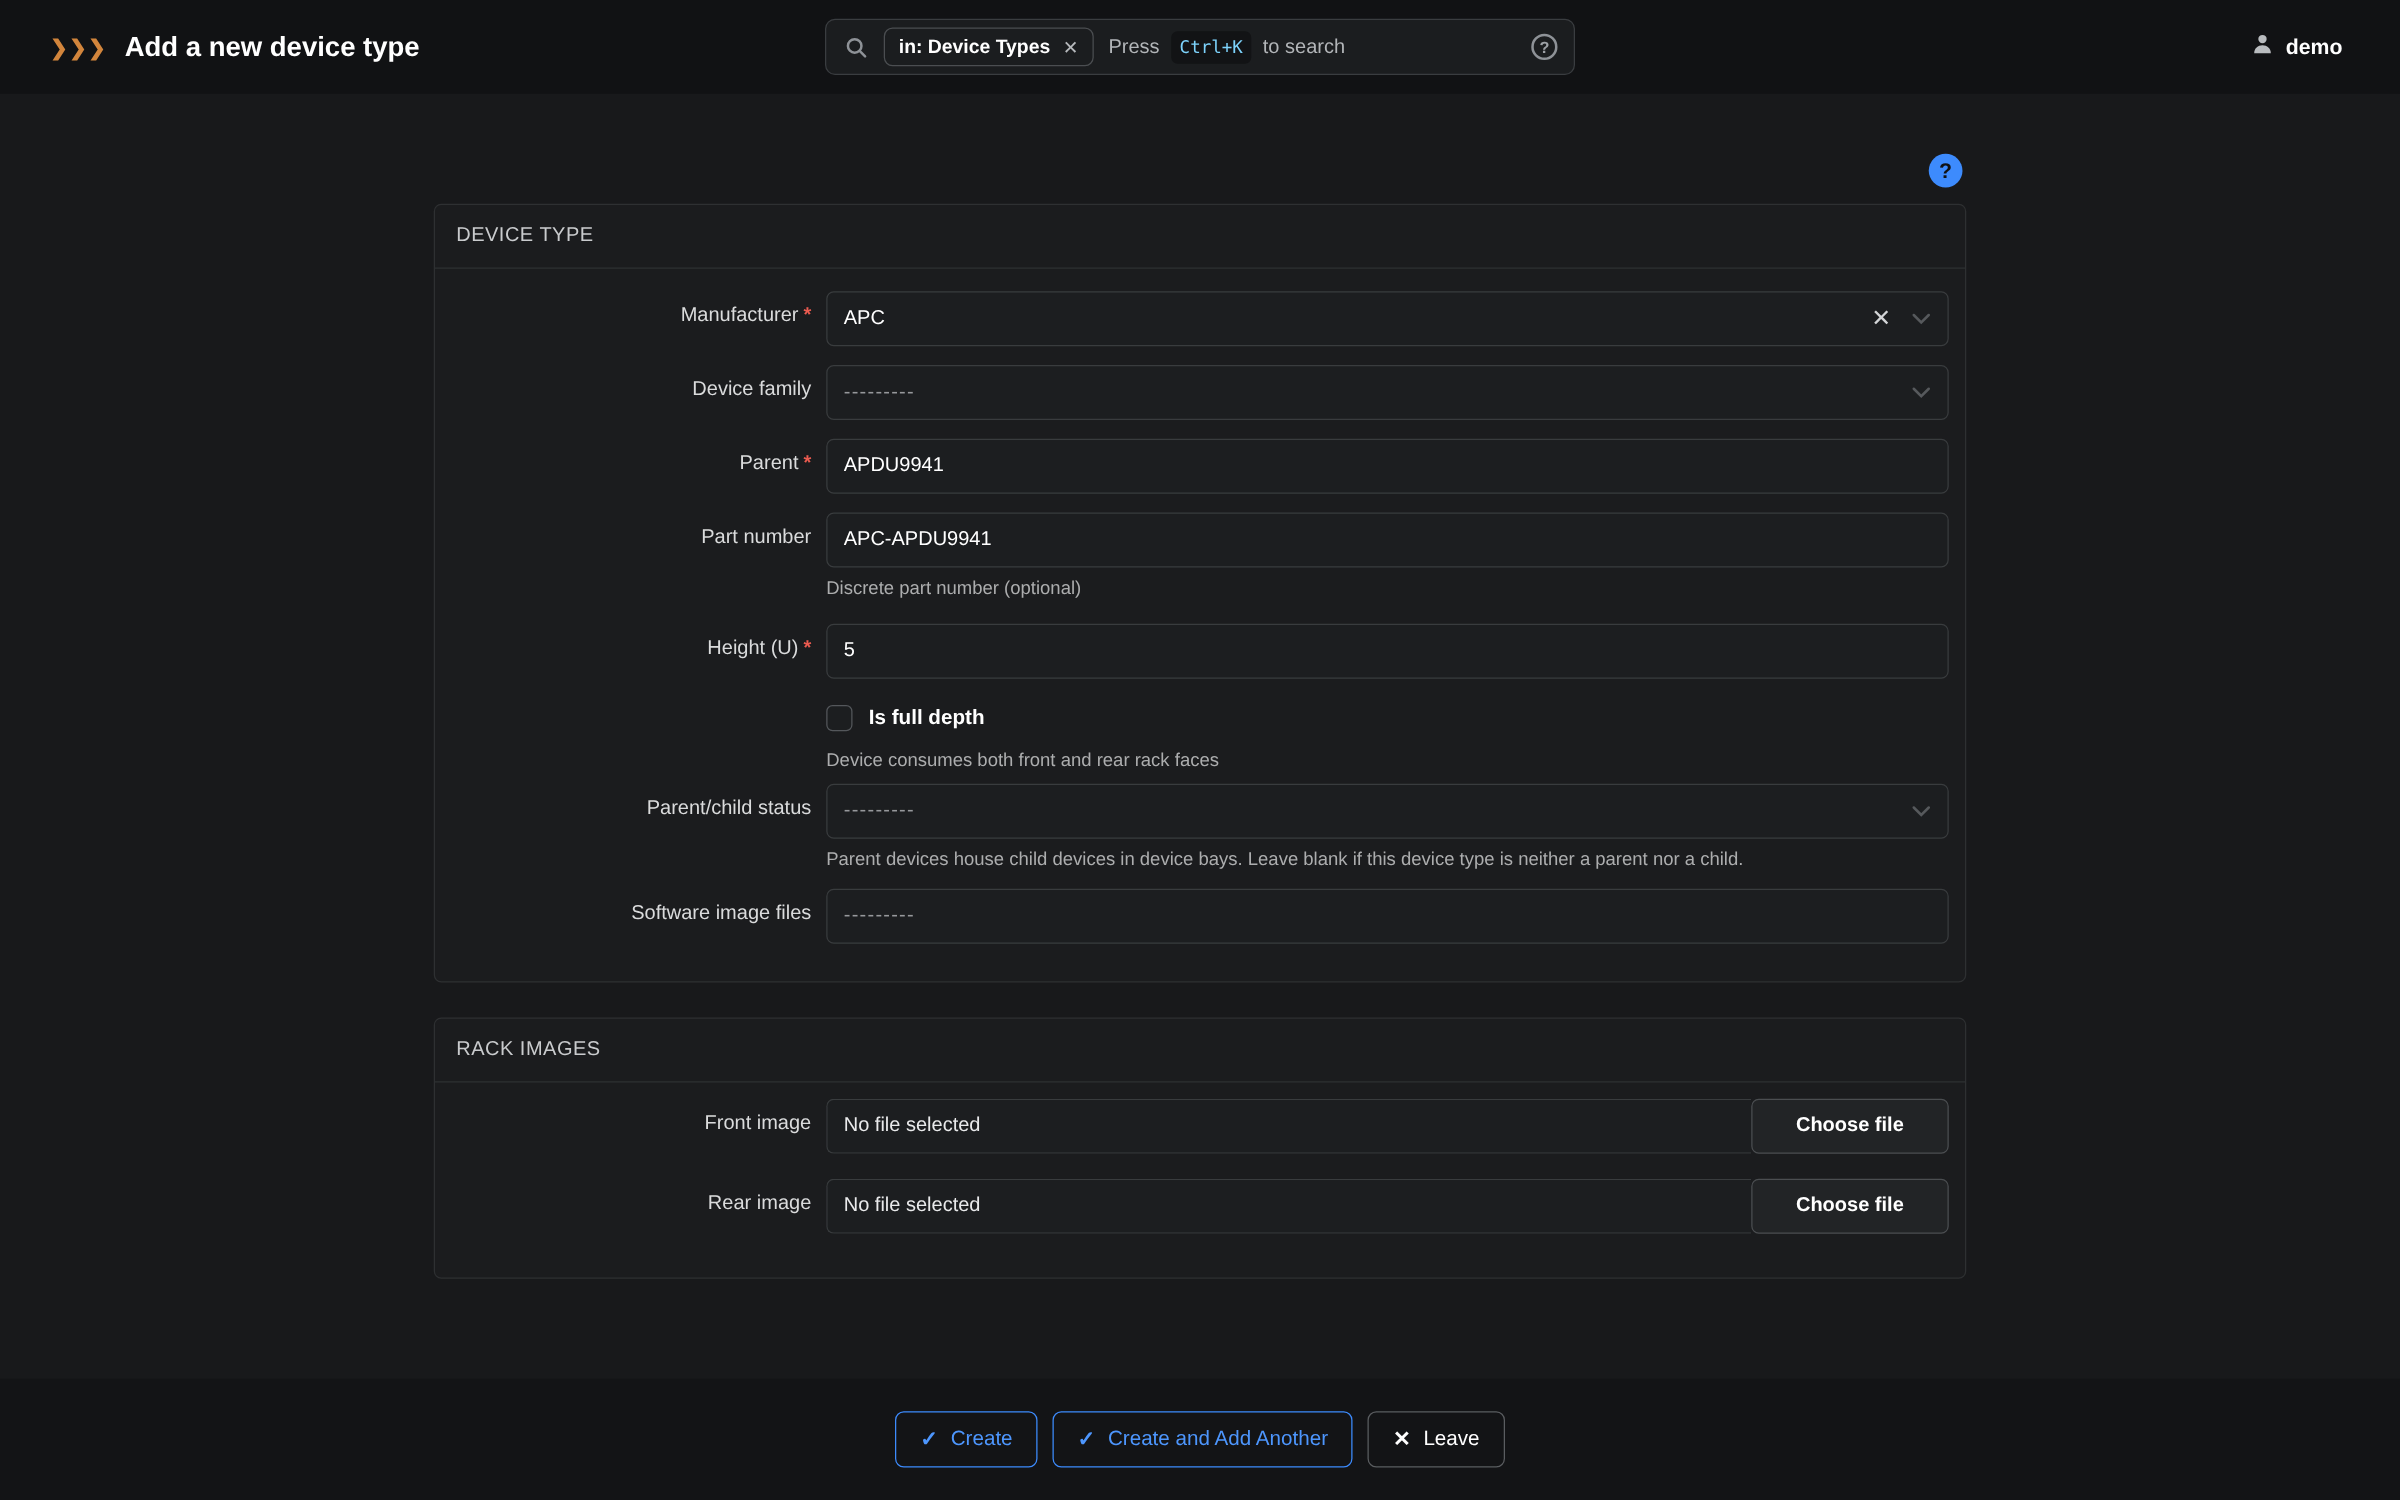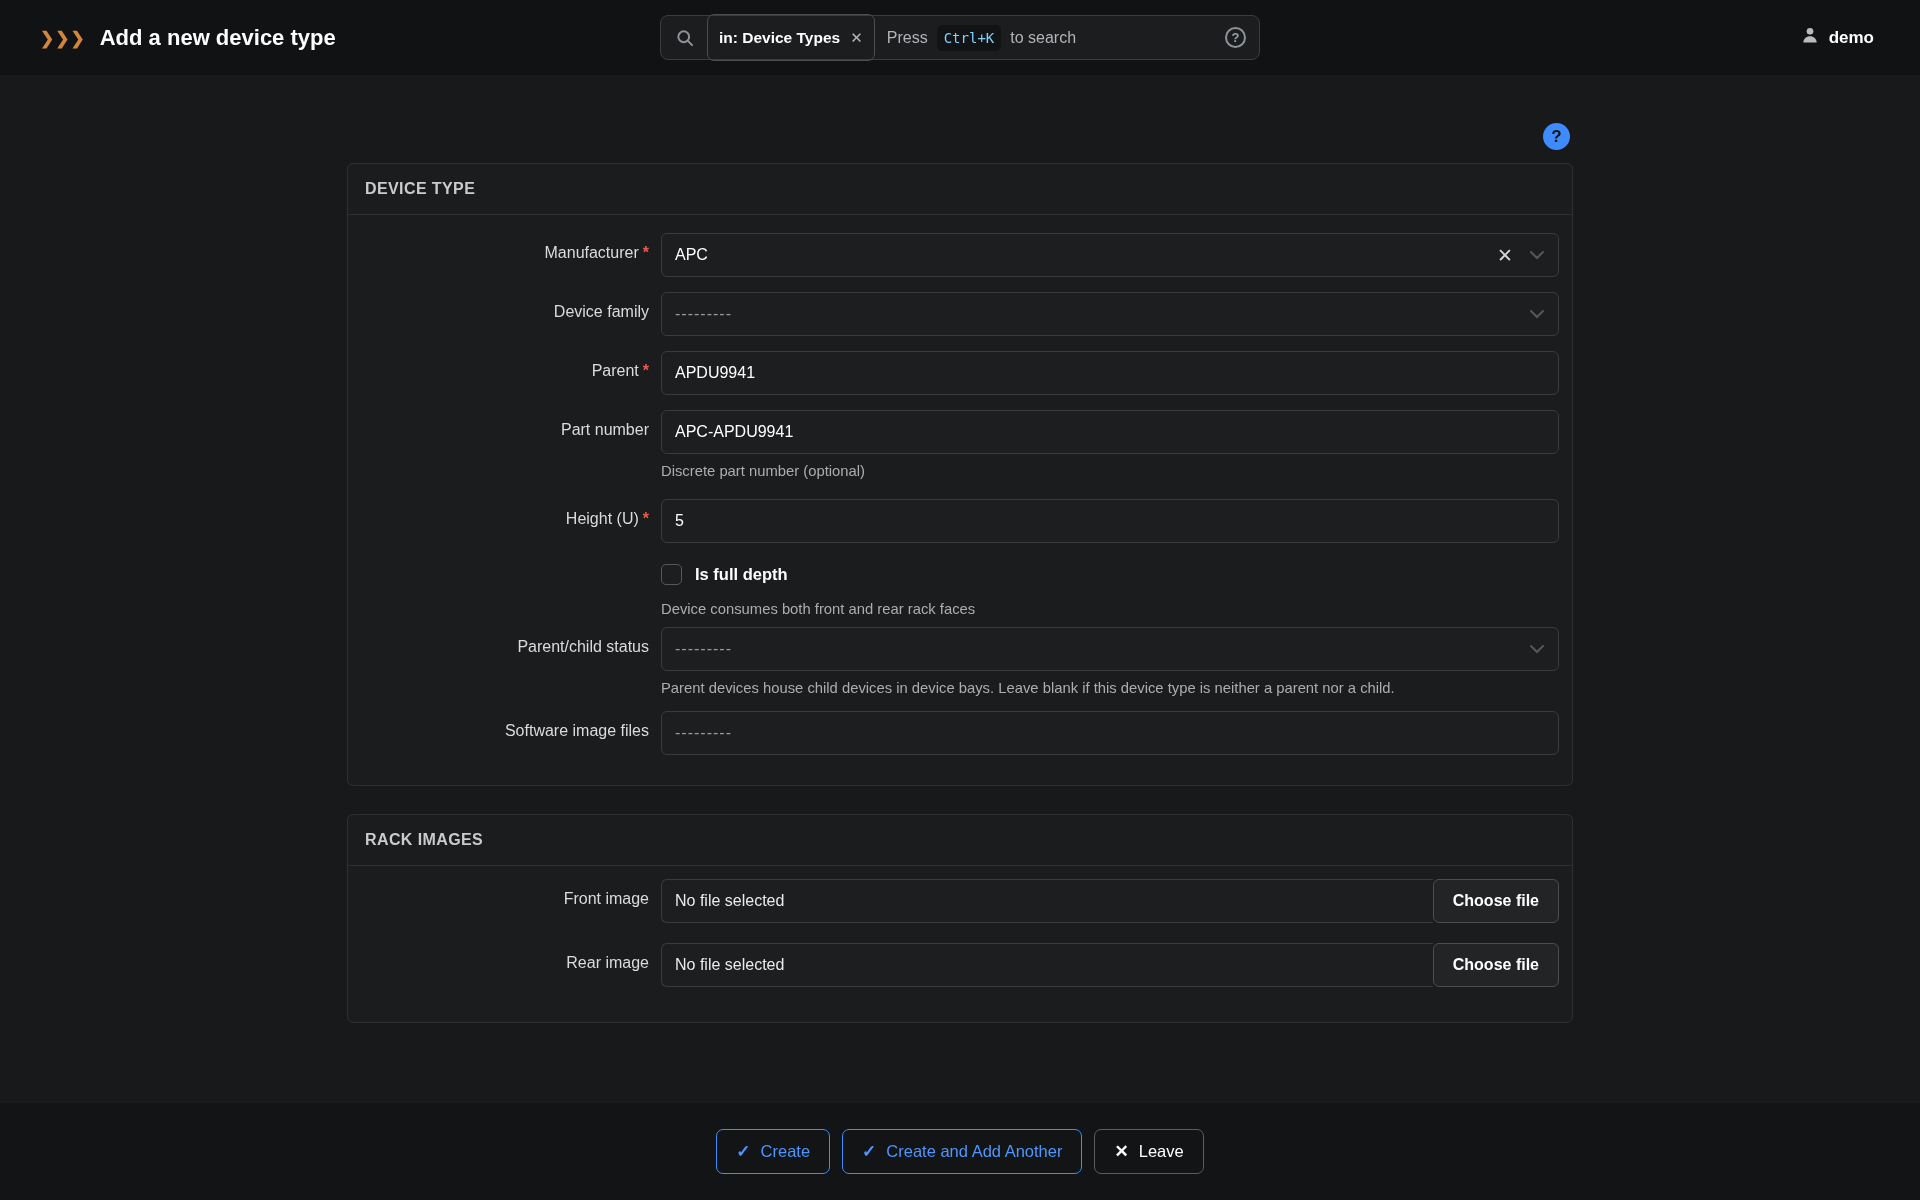--- a/index.html
+++ b/index.html
@@ -32,21 +32,21 @@
     background:#1b1d1f;
     border:1px solid #3a3d40;
     border-radius:8px;
     display:flex; align-items:center;
     padding:0 13px 0 14px; gap:12px;
   }
   .search-icon { display:flex; align-items:center; }
   .filter-chip {
     display:flex; align-items:center; gap:10px;
     border:1px solid #4b4e51; border-radius:7px;
-    height:47px; padding:0 11px;
+    height:31px; padding:0 11px;
     color:#ffffff; font-weight:700; font-size:15.5px;
     cursor:default;
   }
   .chip-clear { color:#b6b9bc; font-weight:400; font-size:15px; cursor:pointer; }
   .search-hint { display:flex; align-items:center; gap:9px; color:#b2b5b8; font-size:16px; }
   .kbd {
     font-family:"DejaVu Sans Mono", monospace;
     background:#121315; color:#7dd3fc;
     border-radius:5px; padding:5px 7px; font-size:14px;
   }
@@ -76,21 +76,21 @@
   .card {
     background:#1b1c1e;
     border:1px solid #2e3032;
     border-radius:6px;
     margin-top:13px;
   }
   .card + .card { margin-top:28px; }
   .card-header {
     padding:16px 17px;
     border-bottom:1px solid #2e3032;
-    color:#c9cbcd; font-weight:700; font-size:16px; letter-spacing:0.4px;
+    color:#c9cbcd; font-weight:400; font-size:16px; letter-spacing:0.4px;
   }
   .card-body { padding:18px 0 26px; }
   .card-body.rack { padding:13px 0 35px; }
 
   .form-row { display:flex; margin-bottom:15px; }
   .row-label {
     width:301px; flex:0 0 301px;
     text-align:right; padding-top:11px;
     color:#dadbdc; font-size:16px;
   }
@@ -133,21 +133,21 @@
   .file-control { margin-left:12px; width:898px; display:flex; }
   .file-status {
     flex:1; height:44px;
     background:#1c1e20;
     border:1px solid #393c3e; border-right:none;
     border-radius:6px 0 0 6px;
     display:flex; align-items:center; padding:0 13px;
     color:#e9eaeb; font-size:16px;text-align:center;
   }
   .choose-btn {
-    height:44px; padding:0 19px;
+    height:44px; padding:0 35px;
     background:#222426;
     border:1px solid #4b4e51;
     border-radius:6px;
     color:#ffffff; font-weight:700; font-size:16px;
     font-family:"Liberation Sans", sans-serif;
     cursor:pointer;
     text-align:right;
   }
 
   

